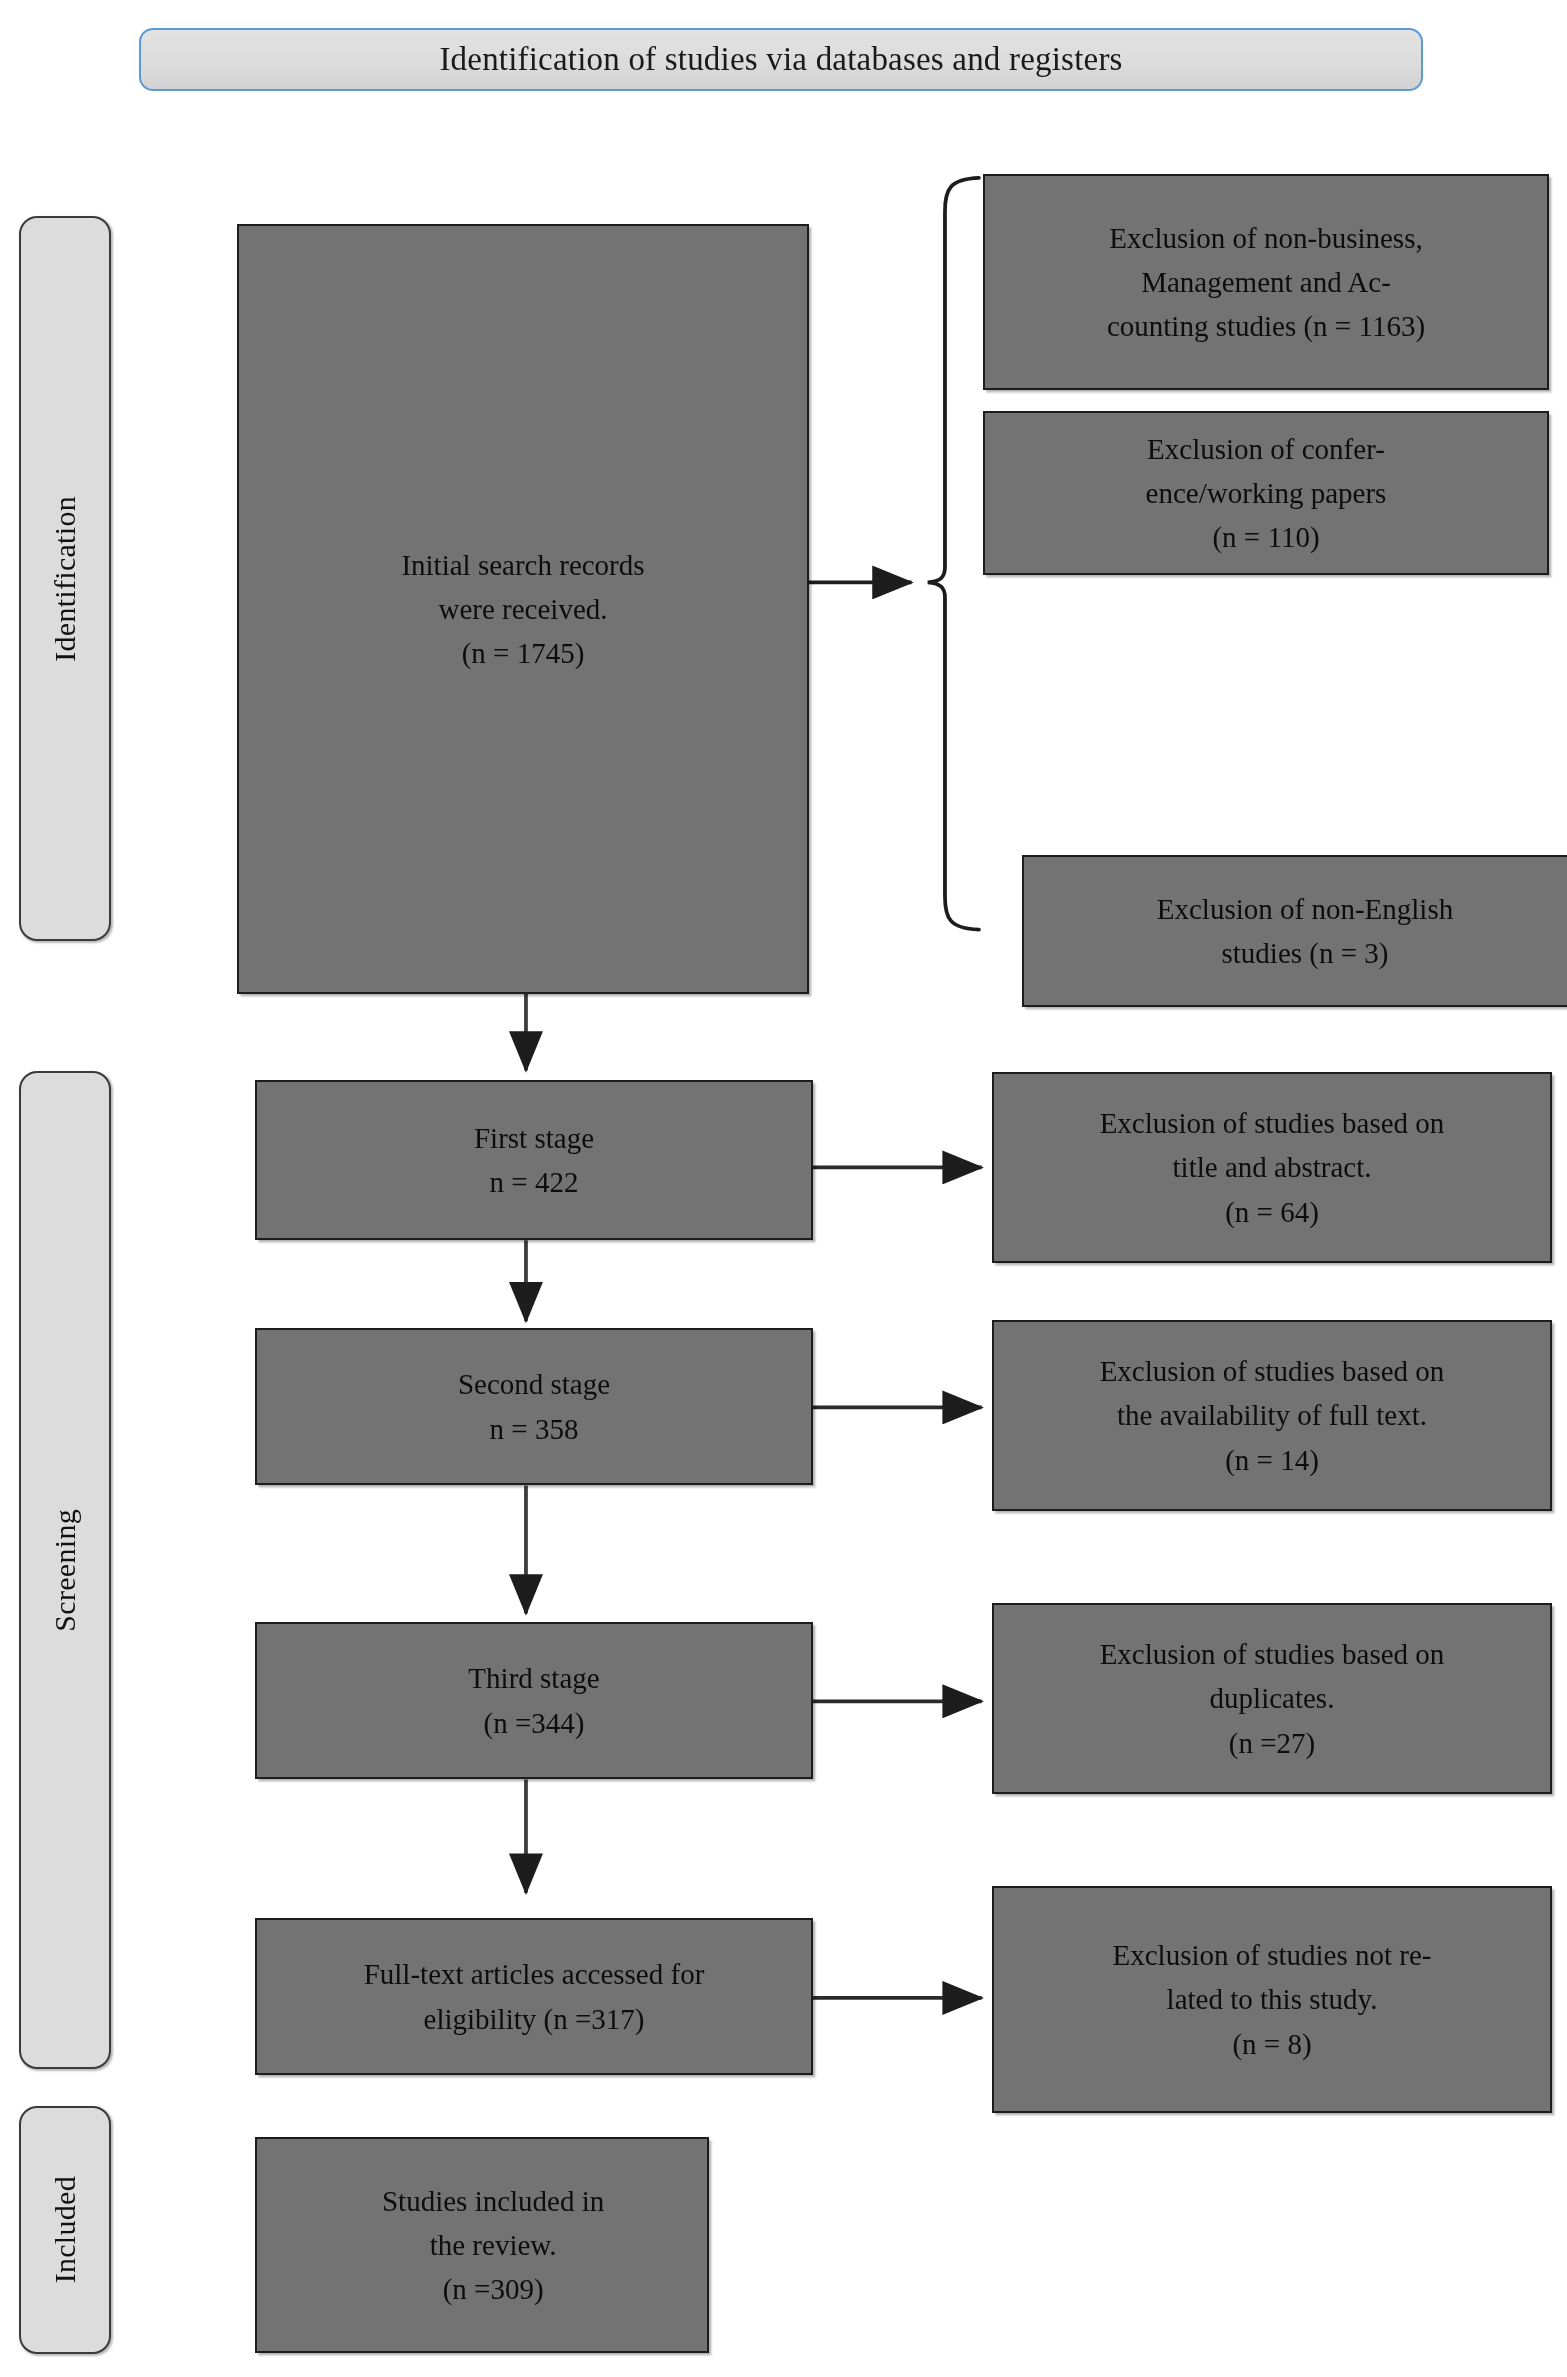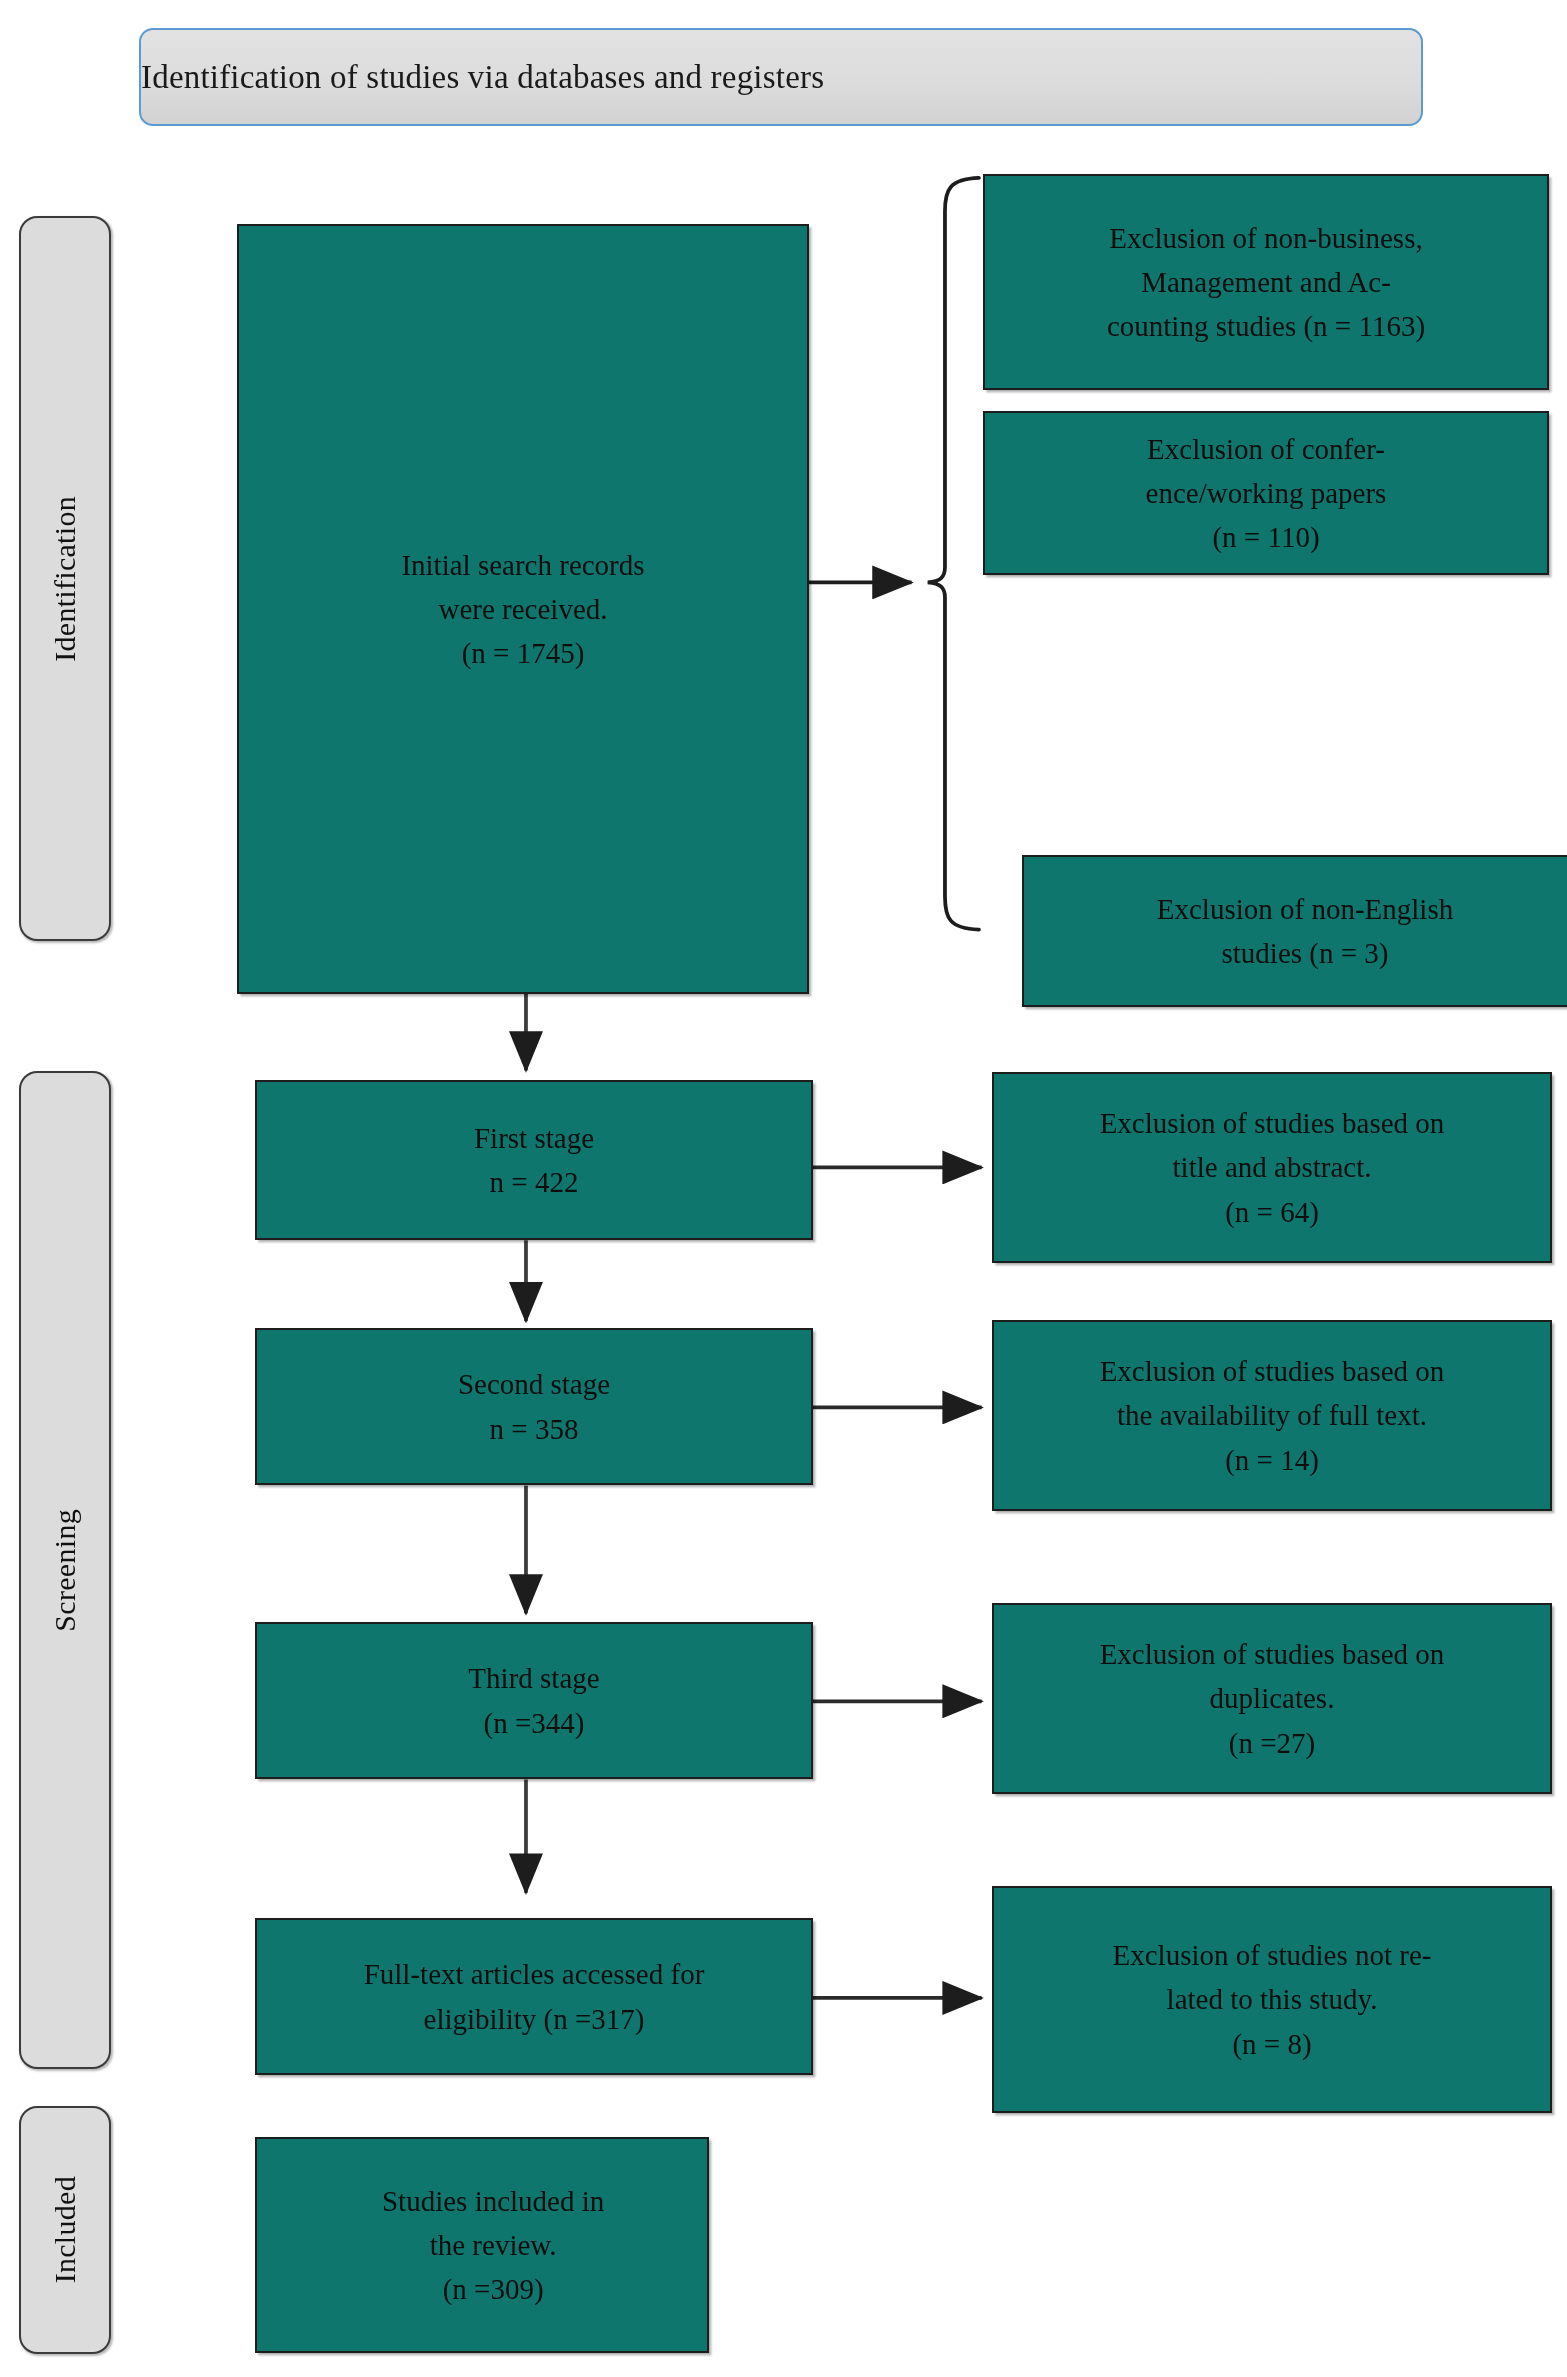--- a/index.html
+++ b/index.html
@@ -18,27 +18,28 @@
     background: #ffffff;
     overflow: hidden;
   }
 
   
   .banner {
     position: absolute;
     left: 139px;
     top: 28px;
     width: 1284px;
-    height: 98px;
+    height: 63px;
     background: linear-gradient(180deg, #e2e2e2 0%, #dcdcdc 55%, #d2d2d2 100%);
     border: 2.7px solid #5b9bd5;
     border-radius: 14px;
     box-sizing: border-box;
     display: flex;
     align-items: center;
+    justify-content: center;
   }
   .banner-text {
     font-size: 33px;
     letter-spacing: 0.2px;
     color: #1a1a1a;
     white-space: nowrap;
   }
 
   
   .phase {
@@ -57,21 +58,21 @@
     transform: rotate(180deg);
     font-size: 30px;
     color: #111111;
     white-space: nowrap;
     letter-spacing: 0.3px;
   }
 
   
   .box {
     position: absolute;
-    background: #0f766e;
+    background: #737373;
     border: 2.2px solid #1d1d1d;
     box-sizing: border-box;
     display: flex;
     flex-direction: column;
     align-items: center;
     justify-content: center;
     box-shadow: 2.7px 2.7px 2.2px rgba(0,0,0,0.30);
     padding: 3.2px 9.7px;
   }
   .box .line {

